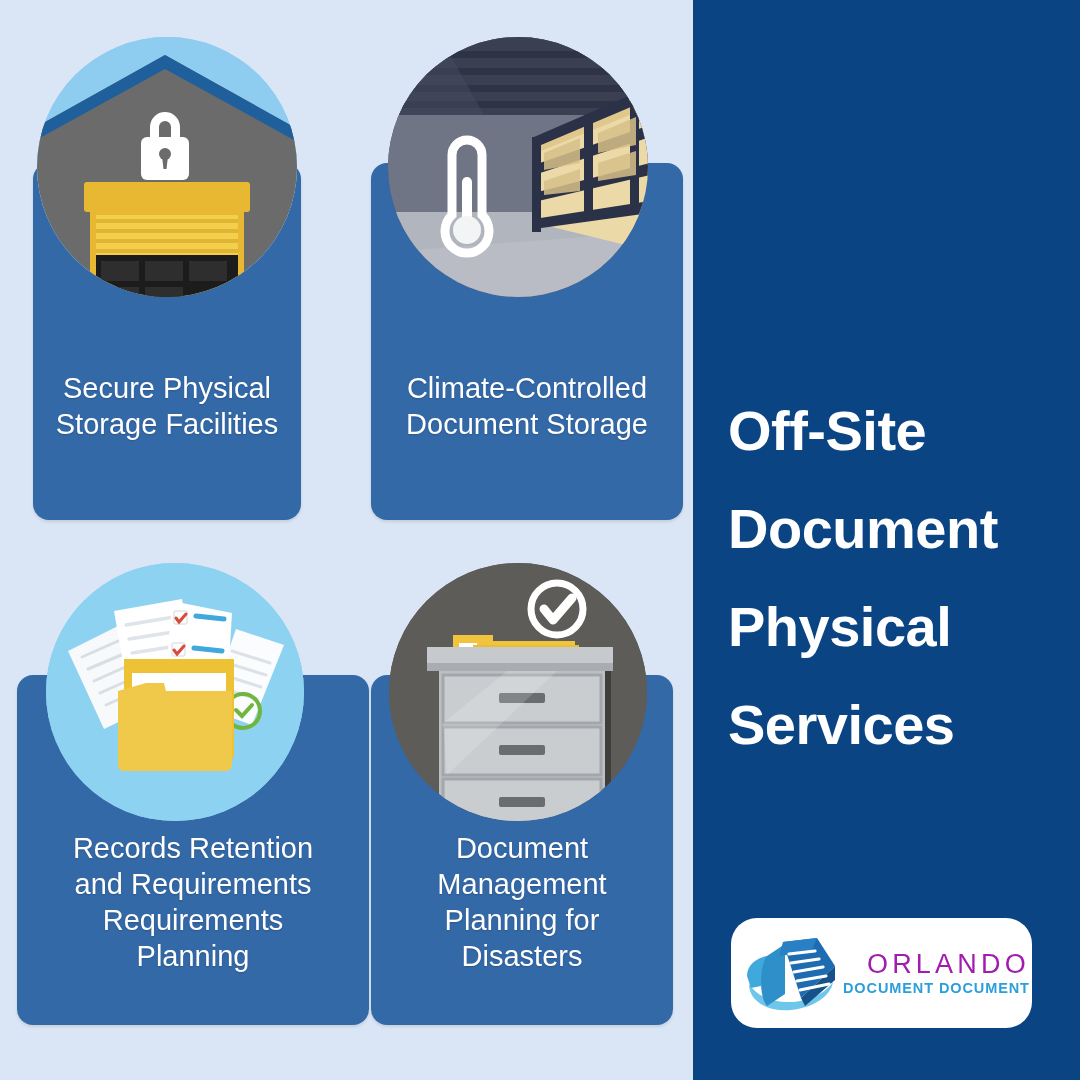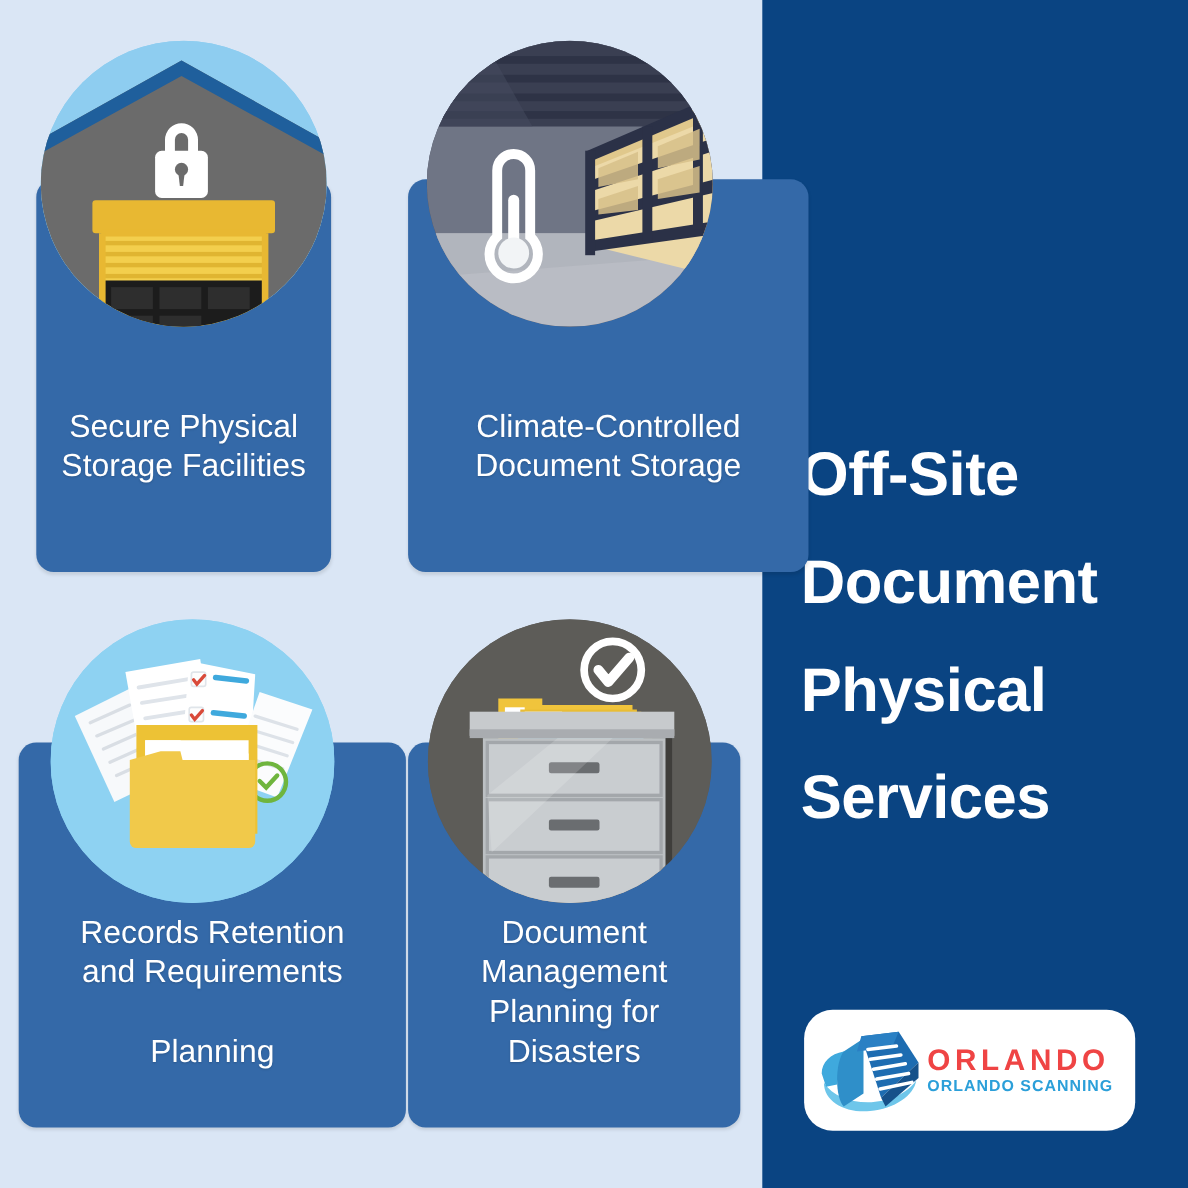--- a/index.html
+++ b/index.html
@@ -26,38 +26,38 @@
 
   
   .logo-pill{
     position:absolute;left:731px;top:918px;width:301px;height:110px;
     background:#ffffff;border-radius:26px;
     display:flex;align-items:center;
   }
   .logo-mark{position:relative;width:96px;height:82px;margin-left:14px;flex:0 0 auto;}
   .logo-text{margin-left:2px;display:flex;flex-direction:column;justify-content:center;}
   .logo-name{
-    color:#ef4444;font-size:27px;font-weight:bold;letter-spacing:4.2px;line-height:30px;
+    color:#a21caf;font-size:27px;font-weight:normal;letter-spacing:4.2px;line-height:30px;text-align:right;
   }
   .logo-sub{
     color:#2b9fd9;font-size:14.5px;font-weight:bold;letter-spacing:0.9px;line-height:18px;
   }
 
   
   .card{
     position:absolute;background:#3469a8;border-radius:16px;
     box-shadow:0 2px 3px rgba(0,0,0,0.10);
   }
   .card-label{
     position:absolute;left:0;width:100%;
     color:#ffffff;text-align:center;font-size:29px;line-height:36px;
     text-shadow:0 1px 2px rgba(0,0,0,0.18);
   }
   .c1{left:33px;top:163px;width:268px;height:357px;}
-  .c2{left:371px;top:163px;width:364px;height:357px;}
+  .c2{left:371px;top:163px;width:312px;height:357px;}
   .c3{left:17px;top:675px;width:352px;height:350px;}
   .c4{left:371px;top:675px;width:302px;height:350px;}
   .c1 .card-label{top:207px;}
   .c2 .card-label{top:207px;}
   .c3 .card-label{top:155px;}
   .c4 .card-label{top:155px;}
 
   
   .iconwrap{position:absolute;border-radius:50%;overflow:hidden;}
   .i1{left:37px;top:37px;width:260px;height:260px;background:#8ecdf0;}
@@ -93,21 +93,21 @@
           <line x1="44" y1="22" x2="70" y2="19"></line>
           <line x1="46" y1="31" x2="74" y2="27"></line>
           <line x1="49" y1="40" x2="78" y2="35"></line>
           <line x1="52" y1="49" x2="81" y2="44"></line>
           <line x1="55" y1="58" x2="84" y2="52"></line>
         </g>
       </svg>
     </div>
     <div class="logo-text">
       <div class="logo-name">ORLANDO</div>
-      <div class="logo-sub">ORLANDO SCANNING</div>
+      <div class="logo-sub">DOCUMENT DOCUMENT</div>
     </div>
   </div>
 
   <div class="card c1">
     <div class="card-label">
       <span>Secure Physical</span><br>
       <span>Storage Facilities</span>
     </div>
   </div>
 
@@ -188,21 +188,21 @@
       </g>
       <rect x="74" y="140" width="10" height="60" rx="5" fill="#ffffff"></rect>
       <circle cx="79" cy="193" r="14" fill="#f2f4f6"></circle>
     </svg>
   </div>
 
   <div class="card c3">
     <div class="card-label">
       <span>Records Retention</span><br>
       <span>and Requirements</span><br>
-      <br>
+      <span>Requirements</span><br>
       <span>Planning</span>
     </div>
   </div>
 
   <div class="iconwrap i3">
     <svg viewBox="0 0 258 258" xmlns="http://www.w3.org/2000/svg">
       <rect x="0" y="0" width="258" height="258" fill="#8ed2f2"></rect>
 
       <g>
         <path d="M22 88 L74 62 L112 140 L58 166 Z" fill="#f7f9fb"></path>

